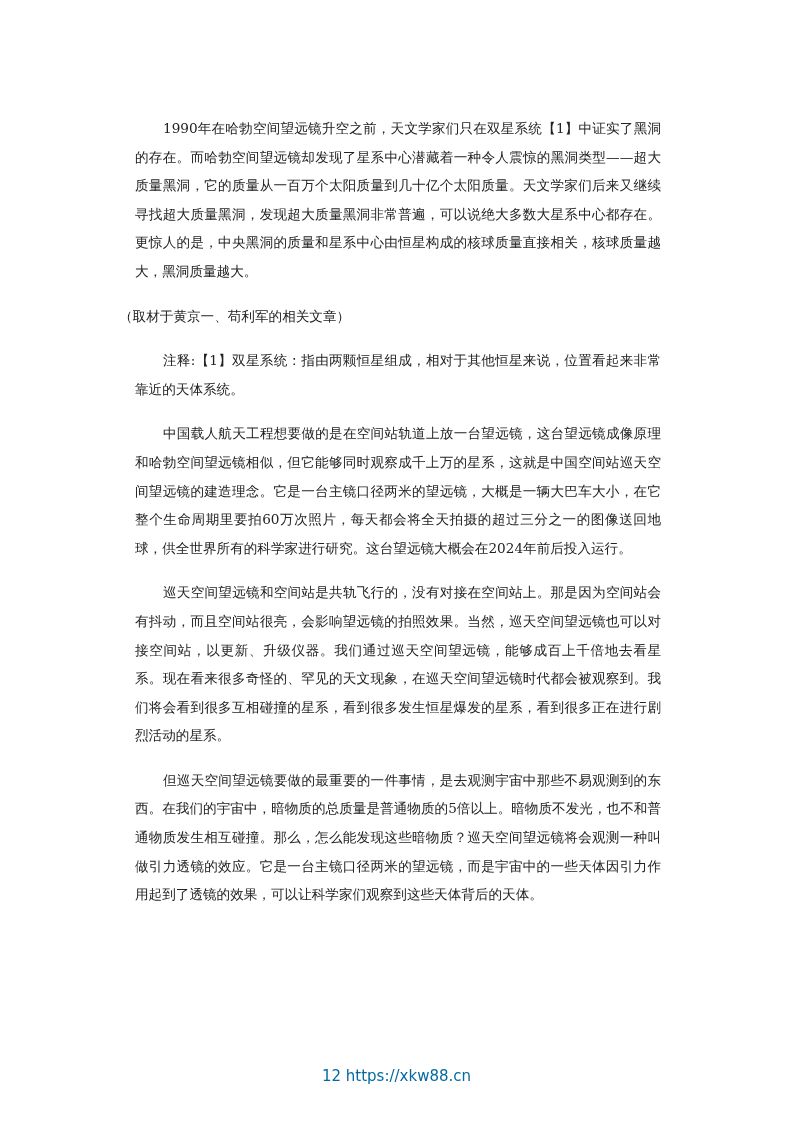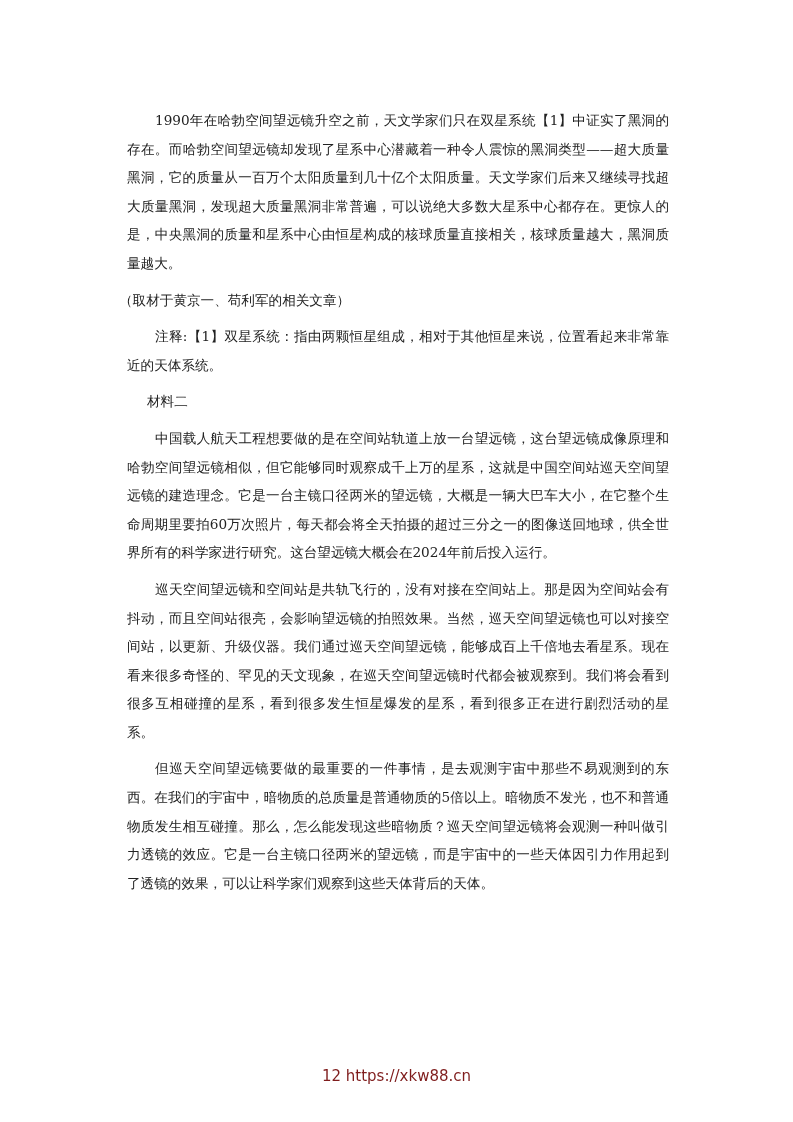--- a/index.html
+++ b/index.html
@@ -8,39 +8,38 @@
     position: absolute;
     left: 119px;
     top: 98px;
     width: 558px;
     font-family: "DejaVu Serif", "Liberation Serif", serif;
     font-size: 13.6px;
     line-height: 28.6px;
     color: #222222;
     text-align: justify;
   }
-  .para { margin: 8px; text-indent: 28px; }
+  .para { margin: 16px; text-indent: 28px; }
   .source { margin: 0; text-align: left; padding-right: 6px; }
   .heading { margin: 0; text-indent: 28px; }
   .footer {
     position: absolute;
     left: 0; right: 0;
     top: 1067px;
     text-align: center;
     font-family: "DejaVu Sans", "Liberation Sans", sans-serif;
     font-size: 15px;
-    color: #7f1d1d;
+    color: #0369a1;
   }
 </style>
 </head>
 <body>
 
 <div class="page">
   <p class="para">1990年在哈勃空间望远镜升空之前，天文学家们只在双星系统【1】中证实了黑洞的存在。而哈勃空间望远镜却发现了星系中心潜藏着一种令人震惊的黑洞类型——超大质量黑洞，它的质量从一百万个太阳质量到几十亿个太阳质量。天文学家们后来又继续寻找超大质量黑洞，发现超大质量黑洞非常普遍，可以说绝大多数大星系中心都存在。更惊人的是，中央黑洞的质量和星系中心由恒星构成的核球质量直接相关，核球质量越大，黑洞质量越大。</p>
   <p class="source">（取材于黄京一、苟利军的相关文章）</p>
   <p class="para">注释:【1】双星系统：指由两颗恒星组成，相对于其他恒星来说，位置看起来非常靠近的天体系统。</p>
-  <p class="heading">材料二</p>
   <p class="para">中国载人航天工程想要做的是在空间站轨道上放一台望远镜，这台望远镜成像原理和哈勃空间望远镜相似，但它能够同时观察成千上万的星系，这就是中国空间站巡天空间望远镜的建造理念。它是一台主镜口径两米的望远镜，大概是一辆大巴车大小，在它整个生命周期里要拍60万次照片，每天都会将全天拍摄的超过三分之一的图像送回地球，供全世界所有的科学家进行研究。这台望远镜大概会在2024年前后投入运行。</p>
   <p class="para">巡天空间望远镜和空间站是共轨飞行的，没有对接在空间站上。那是因为空间站会有抖动，而且空间站很亮，会影响望远镜的拍照效果。当然，巡天空间望远镜也可以对接空间站，以更新、升级仪器。我们通过巡天空间望远镜，能够成百上千倍地去看星系。现在看来很多奇怪的、罕见的天文现象，在巡天空间望远镜时代都会被观察到。我们将会看到很多互相碰撞的星系，看到很多发生恒星爆发的星系，看到很多正在进行剧烈活动的星系。</p>
   <p class="para">但巡天空间望远镜要做的最重要的一件事情，是去观测宇宙中那些不易观测到的东西。在我们的宇宙中，暗物质的总质量是普通物质的5倍以上。暗物质不发光，也不和普通物质发生相互碰撞。那么，怎么能发现这些暗物质？巡天空间望远镜将会观测一种叫做引力透镜的效应。它是一台主镜口径两米的望远镜，而是宇宙中的一些天体因引力作用起到了透镜的效果，可以让科学家们观察到这些天体背后的天体。</p>
 </div>
 
 <div class="footer">12 https://xkw88.cn</div>
 
 </body></html>

